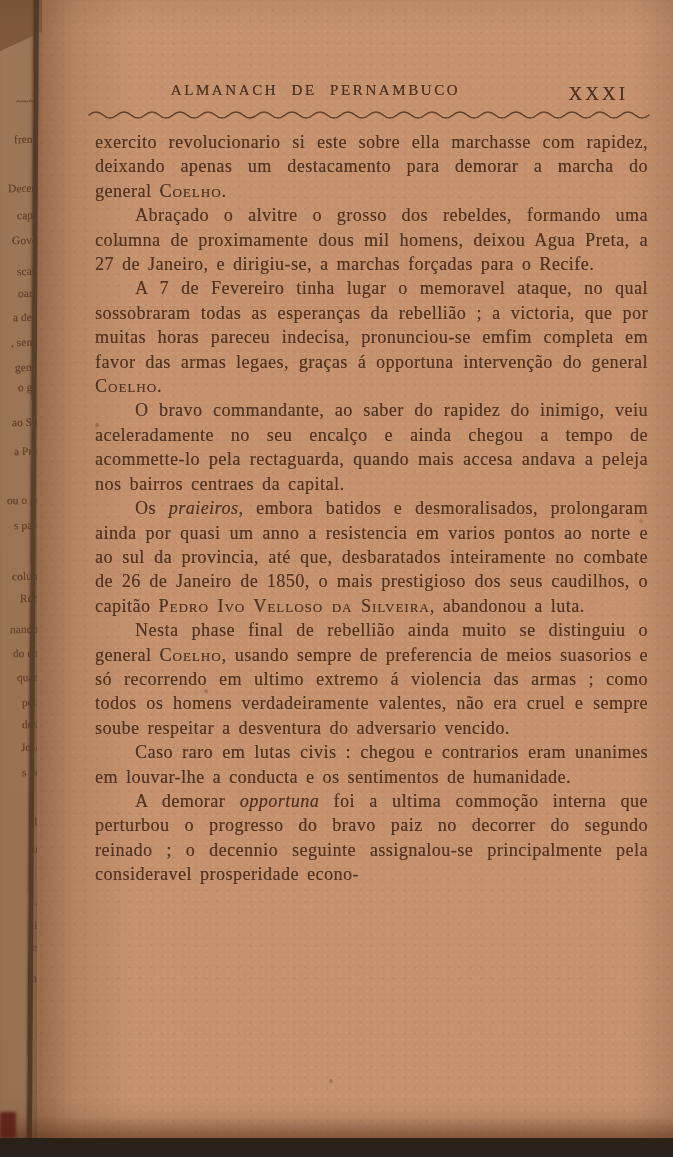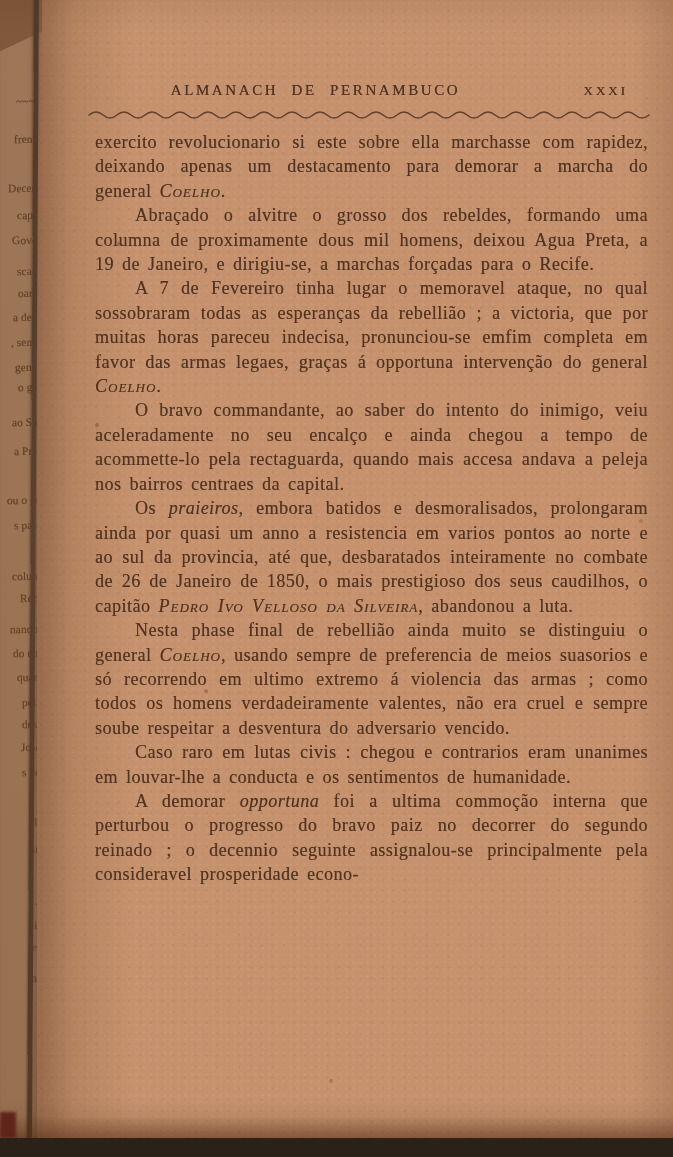--- a/index.html
+++ b/index.html
@@ -77,36 +77,36 @@
 
   
   .header { position: absolute; top: 82px; left: 95px; width: 553px; color: #4e3323; }
   .title {
     display: block; margin-right: 112px; text-align: center;
     font-size: 15px; letter-spacing: 2.6px; word-spacing: 7px;
     text-shadow: 0 0 0.6px rgba(78,51,35,0.8);
   }
   .pagenum {
     position: absolute; right: 20px; top: 1px;
-    font-size: 13px; letter-spacing: 3px;
+    font-size: 19px; letter-spacing: 3px;
     text-shadow: 0 0 0.6px rgba(78,51,35,0.8);
   }
   .wavy { position: absolute; top: 107px; left: 87px; }
 
   
   .body {
     position: absolute; top: 130px; left: 95px; width: 553px;
     font-size: 18px; line-height: 24.4px;
     color: #4f3322; text-align: justify;
     letter-spacing: 0.5px; word-spacing: 3px;
     text-shadow: 0.3px 0.3px 0.6px rgba(79,51,34,0.55);
   }
   .body p { margin: 0; }
   .body p.indent { text-indent: 40px; }
-  .smallcaps { font-variant: small-caps; letter-spacing: 1px; font-style: italic; }
+  .smallcaps { font-variant: small-caps; letter-spacing: 1px; }
   .italic { font-style: italic; }
 </style>
 </head>
 <body>
 
 <div class="photo">
 
   <div class="facing-strip">
     <div>
         <span class="frag" style="top: 95px;">~~~~</span>
@@ -150,23 +150,23 @@
     <span class="title">ALMANACH DE PERNAMBUCO</span>
     <span class="pagenum">XXXI</span>
   </div>
 
   <svg class="wavy" width="566" height="14" aria-hidden="true">
     <path d="M2,8 q7,-6 14,0 t14,0 t14,0 t14,0 t14,0 t14,0 t14,0 t14,0 t14,0 t14,0 t14,0 t14,0 t14,0 t14,0 t14,0 t14,0 t14,0 t14,0 t14,0 t14,0 t14,0 t14,0 t14,0 t14,0 t14,0 t14,0 t14,0 t14,0 t14,0 t14,0 t14,0 t14,0 t14,0 t14,0 t14,0 t14,0 t14,0 t14,0 t14,0 t14,0" fill="none" stroke="#543726" stroke-width="1.5" stroke-linecap="round" opacity="0.9"></path>
   </svg>
 
   <div class="body">
       <p><span>exercito revolucionario si este sobre ella marchasse com rapidez, deixando apenas um destacamento para demorar a marcha do general </span><span class="smallcaps">Coelho</span><span>.</span></p>
-      <p class="indent"><span>Abraçado o alvitre o grosso dos rebeldes, formando uma columna de proximamente dous mil homens, deixou Agua Preta, a 19 de Janeiro, e dirigiu-se, a marchas forçadas para o Recife.</span></p>
+      <p class="indent"><span>Abraçado o alvitre o grosso dos rebeldes, formando uma columna de proximamente dous mil homens, deixou Agua Preta, a 27 de Janeiro, e dirigiu-se, a marchas forçadas para o Recife.</span></p>
       <p class="indent"><span>A 7 de Fevereiro tinha lugar o memoravel ataque, no qual sossobraram todas as esperanças da rebellião ; a victoria, que por muitas horas pareceu indecisa, pronunciou-se emfim completa em favor das armas legaes, graças á opportuna intervenção do general </span><span class="smallcaps">Coelho</span><span>.</span></p>
-      <p class="indent"><span>O bravo commandante, ao saber do intento do inimigo, veiu aceleradamente no seu encalço e ainda chegou a tempo de acommette-lo pela rectaguarda, quando mais accesa andava a peleja nos bairros centraes da capital.</span></p>
+      <p class="indent"><span>O bravo commandante, ao saber do rapidez do inimigo, veiu aceleradamente no seu encalço e ainda chegou a tempo de acommette-lo pela rectaguarda, quando mais accesa andava a peleja nos bairros centraes da capital.</span></p>
       <p class="indent"><span>Os </span><span class="italic">praieiros</span><span>, embora batidos e desmoralisados, prolongaram ainda por quasi um anno a resistencia em varios pontos ao norte e ao sul da provincia, até que, desbaratados inteiramente no combate de 26 de Janeiro de 1850, o mais prestigioso dos seus caudilhos, o capitão </span><span class="smallcaps">Pedro Ivo Velloso da Silveira</span><span>, abandonou a luta.</span></p>
       <p class="indent"><span>Nesta phase final de rebellião ainda muito se distinguiu o general </span><span class="smallcaps">Coelho</span><span>, usando sempre de preferencia de meios suasorios e só recorrendo em ultimo extremo á violencia das armas ; como todos os homens verdadeiramente valentes, não era cruel e sempre soube respeitar a desventura do adversario vencido.</span></p>
       <p class="indent"><span>Caso raro em lutas civis : chegou e contrarios eram unanimes em louvar-lhe a conducta e os sentimentos de humanidade.</span></p>
       <p class="indent"><span>A demorar </span><span class="italic">opportuna</span><span> foi a ultima commoção interna que perturbou o progresso do bravo paiz no decorrer do segundo reinado ; o decennio seguinte assignalou-se principalmente pela consideravel prosperidade econo-</span></p>
     </div>
 
   <div class="bottom-band"></div>
   <div class="cover-corner"></div>
 
 </div>

